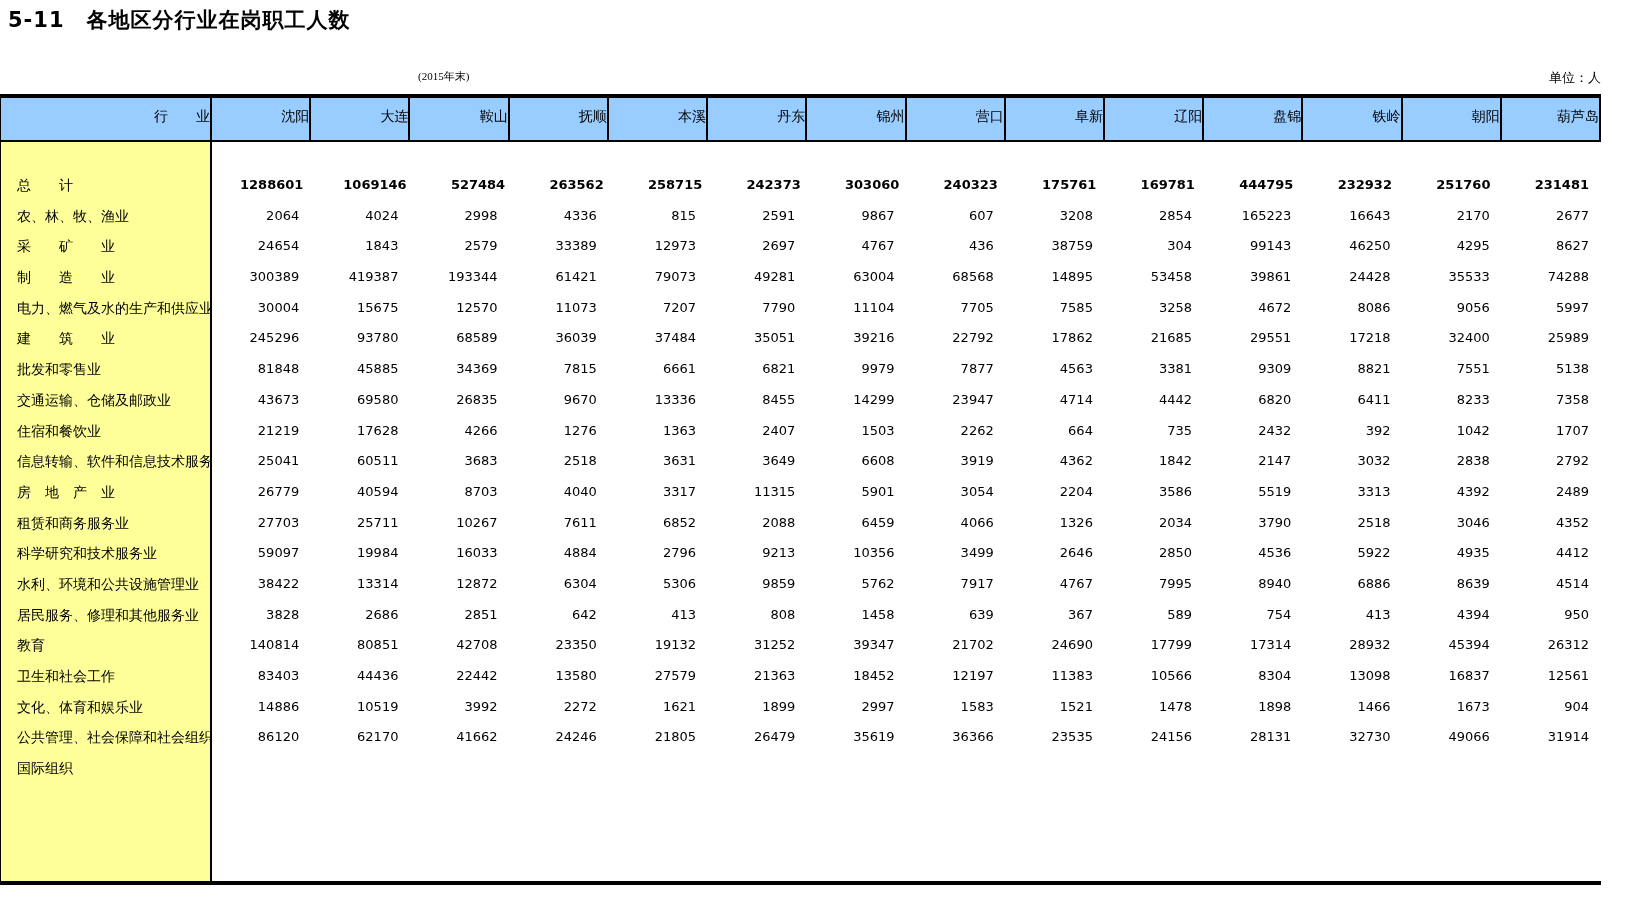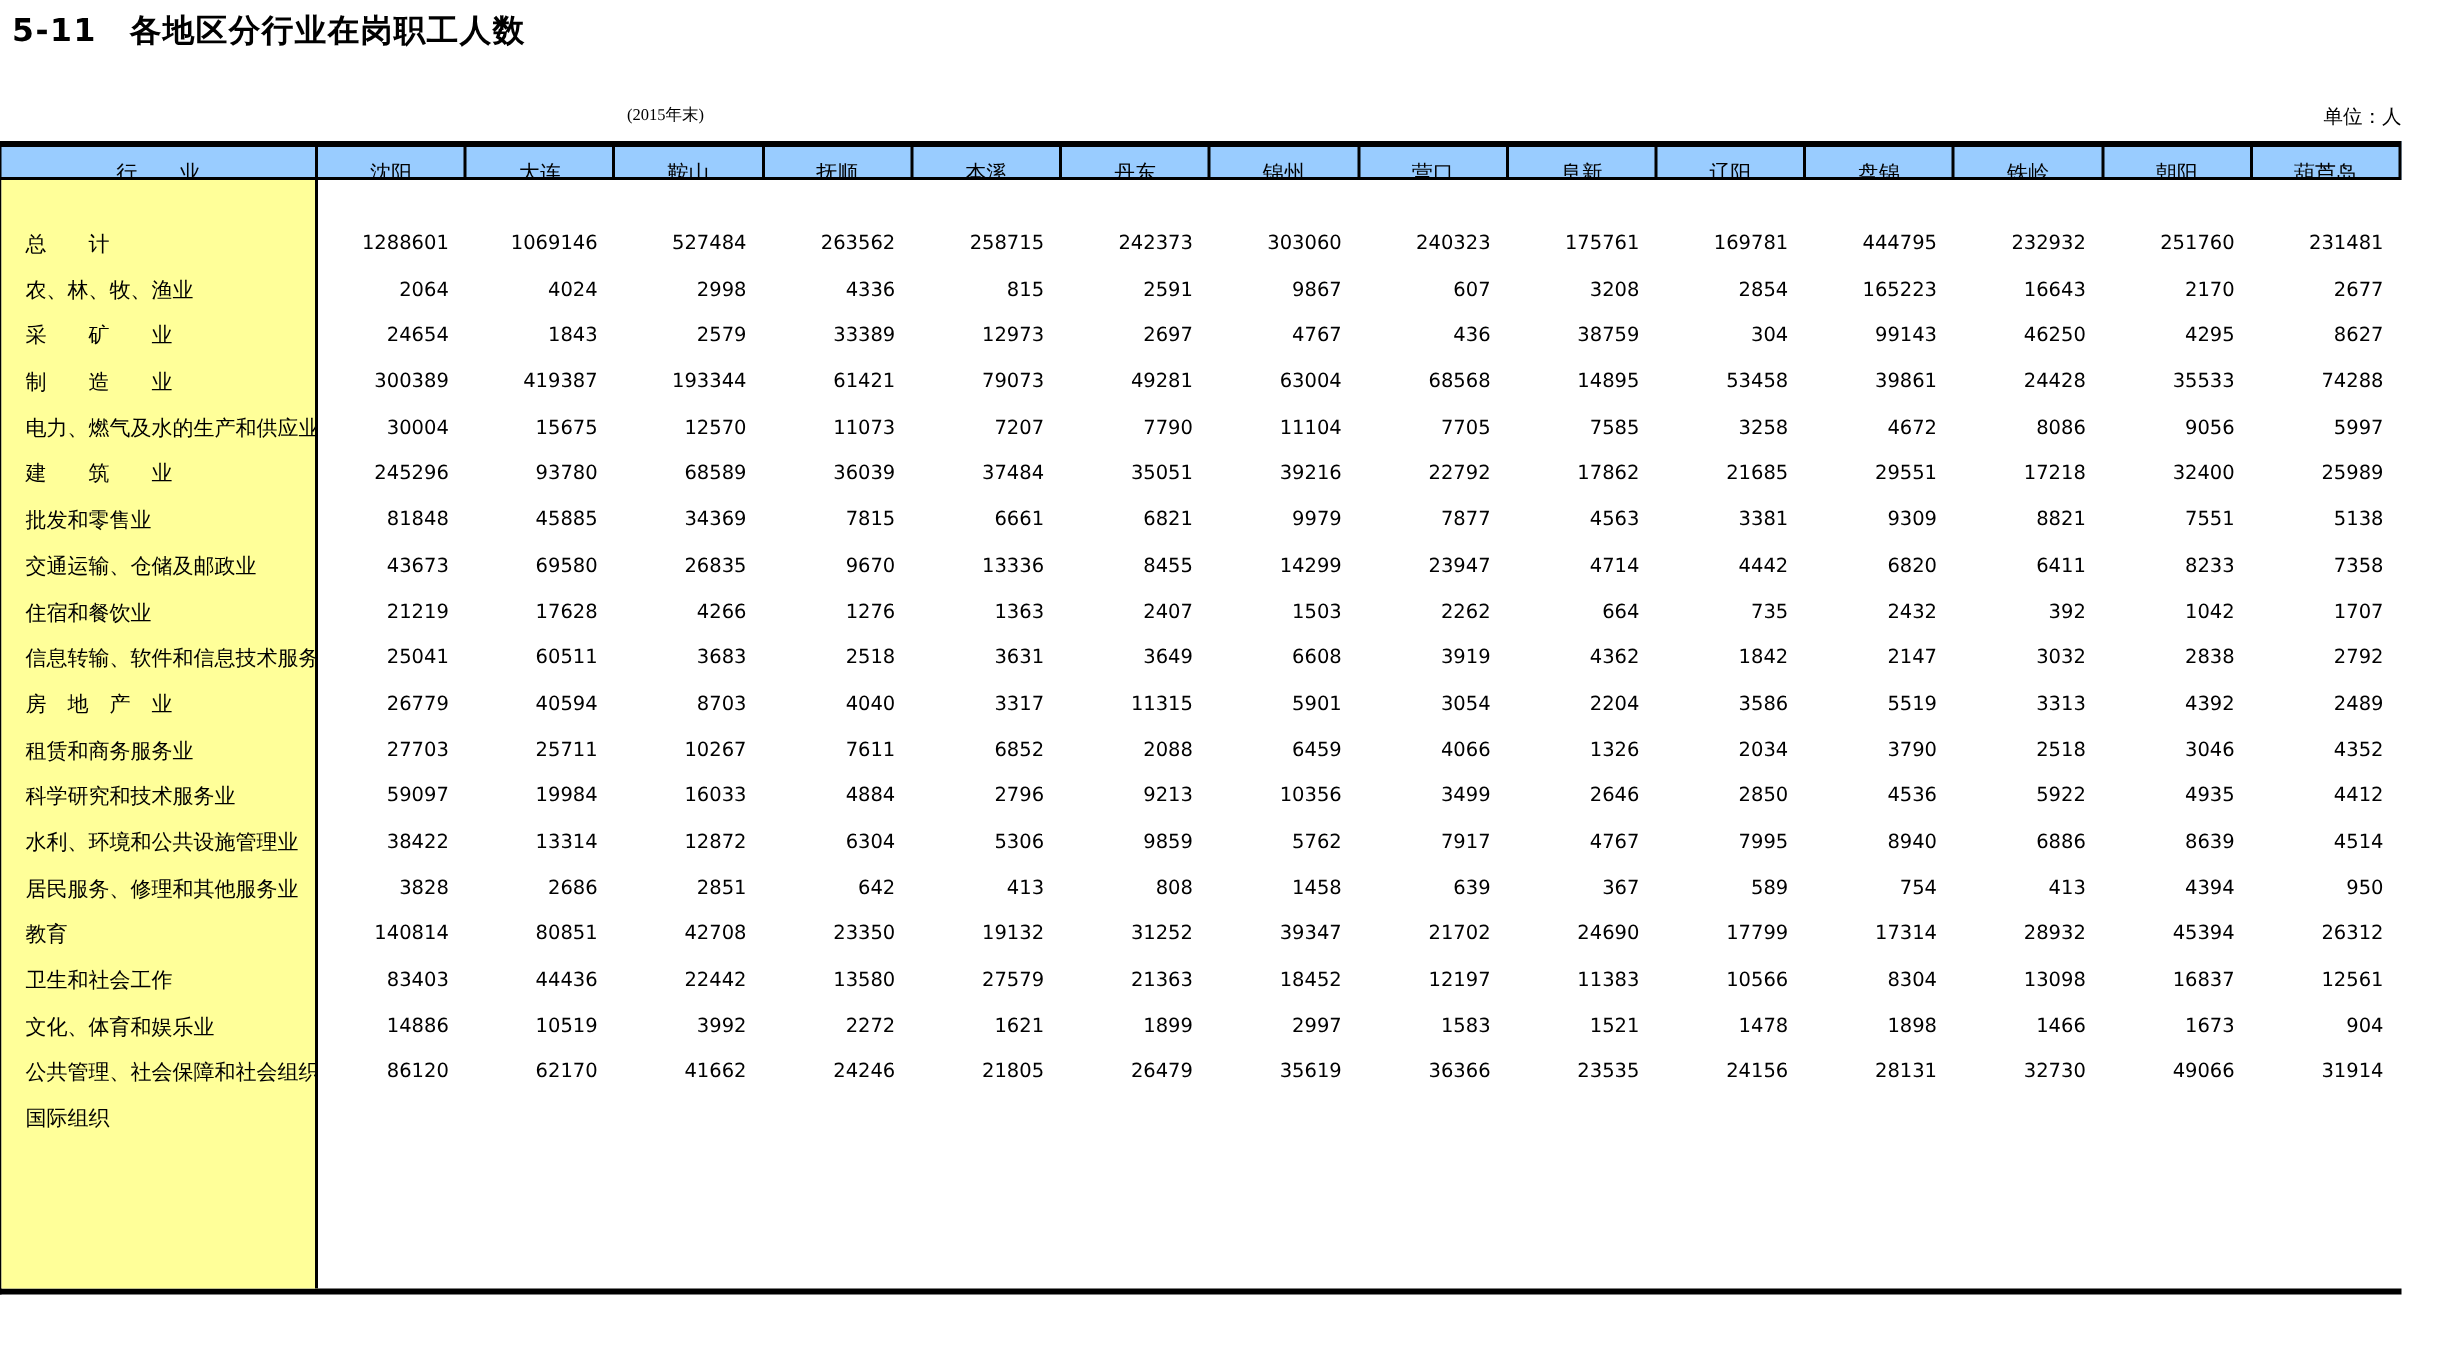--- a/index.html
+++ b/index.html
@@ -47,23 +47,23 @@
   }
   .thead {
     display: grid;
     grid-template-columns: 211px repeat(14, 1fr);
     border-top: 4px solid #000;
     border-bottom: 2px solid #000;
     border-left: 1px solid #000;
     background: var(--header-bg, #99ccff);
   }
   .thead .hcell {
-    height: 20px;
+    height: 42px;
     line-height: 36px;
-    text-align: center;
+    text-align: right;
     font-size: 14px;
     border-right: 2px solid #000;
     white-space: pre;
     overflow: hidden;
   }
   .tbody {
     position: relative;
     height: 743px;
     border-bottom: 4px solid #000;
     border-left: 1px solid #000;
@@ -90,21 +90,21 @@
     padding-left: 16px;
     white-space: pre;
     overflow: hidden;
   }
   .trow .num {
     font-size: 13px;
     text-align: right;
     padding-right: 12px;
     white-space: pre;
   }
-  .trow.bold .num { font-weight: normal; padding-left: 28px; }
+  .trow.bold .num { font-weight: bold; padding-left: 28px; }
 </style>
 </head>
 <body>
 
 <div class="screen">
   <div class="title">5-11　各地区分行业在岗职工人数</div>
   <div class="date-note">(2015年末)</div>
   <div class="unit-note">单位：人</div>
 
   <div class="table">

